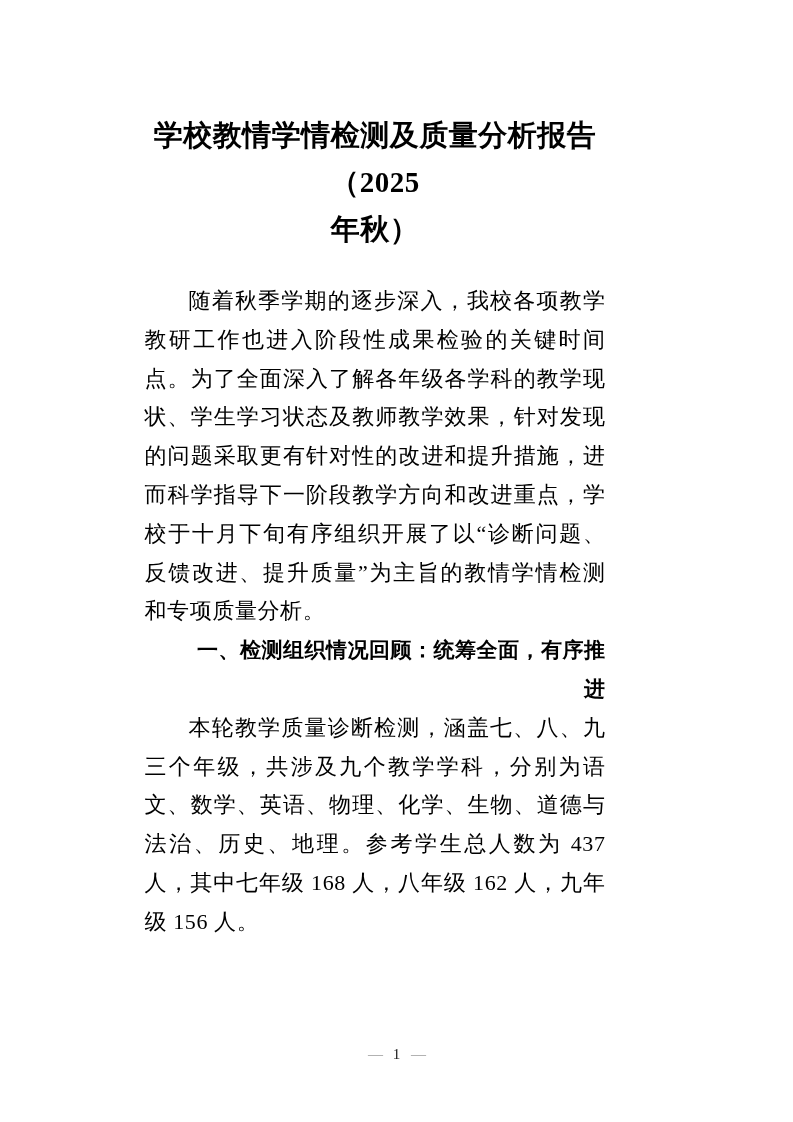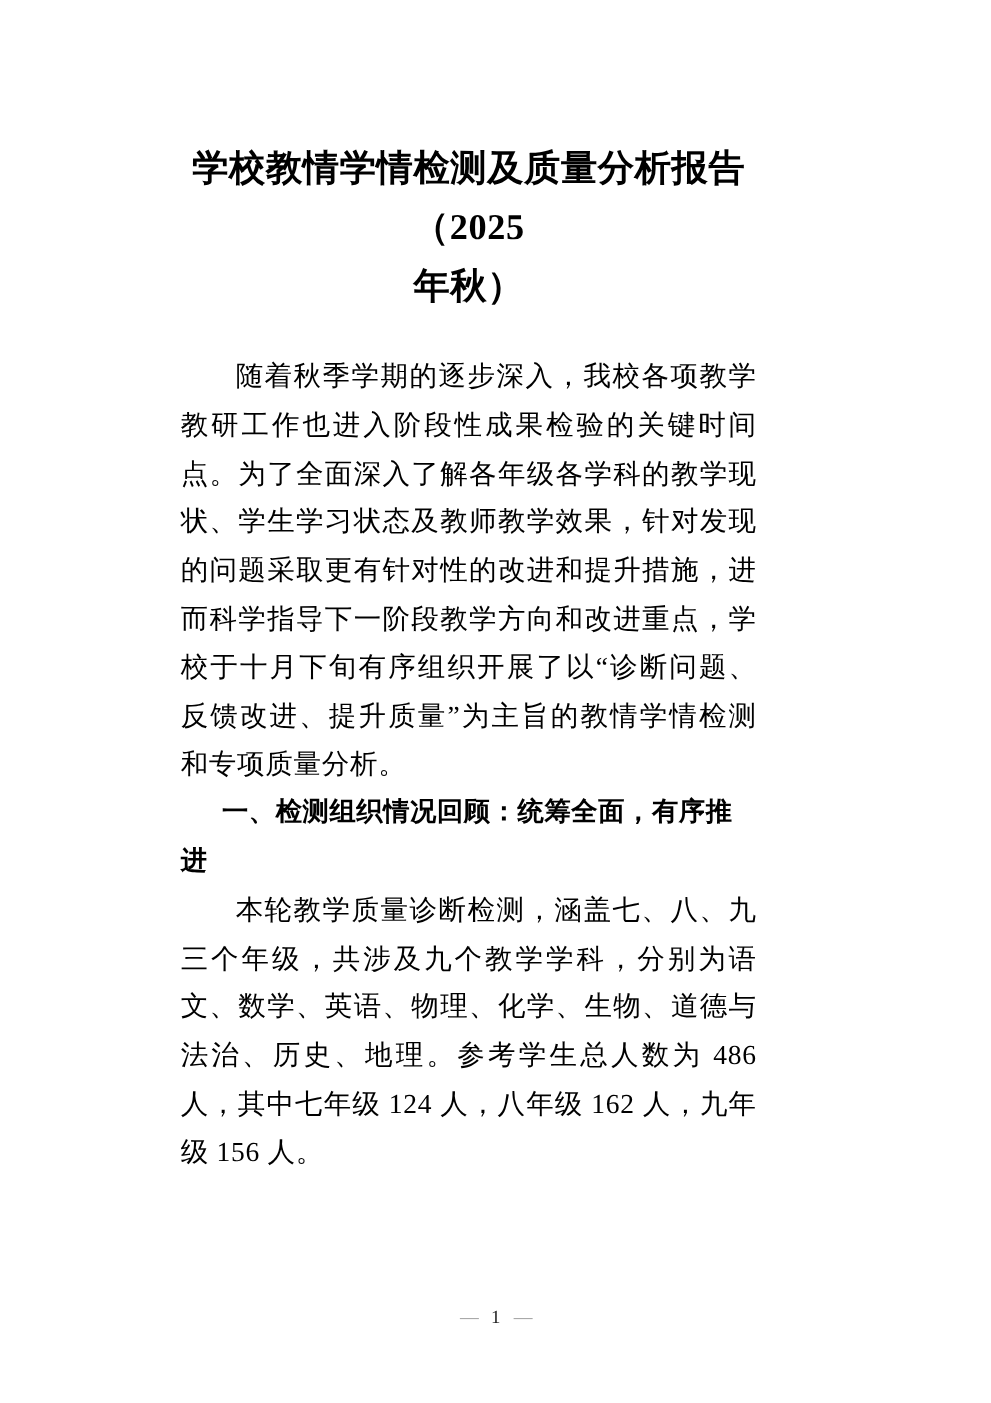--- a/index.html
+++ b/index.html
@@ -39,20 +39,21 @@
     text-align-last: left;
   }
   .section-heading {
     margin: 0;
     font-size: 21px;
     line-height: 38.8px;
     font-weight: bold;
     font-family: "Liberation Sans", sans-serif;
     text-indent: 33px;
     letter-spacing: 0.5px;
+    text-align: right;
   }
   .page-footer {
     position: absolute;
     left: 0;
     right: 0;
     bottom: 57px;
     text-align: center;
     font-size: 15px;
     line-height: 21px;
     font-family: "Liberation Serif", serif;
@@ -71,21 +72,21 @@
 
 <div class="page">
 
   <h1 class="doc-title"><span>学校教情学情检测及质量分析报告（2025</span><br><span>年秋）</span></h1>
 
   <p class="para">随着秋季学期的逐步深入，我校各项教学教研工作也进入阶段性成果检验的关键时间点。为了全面深入了解各年级各学科的教学现状、学生学习状态及教师教学效果，针对发现的问题采取更有针对性的改进和提升措施，进而科学指导下一阶段教学方向和改进重点，学校于十月下旬有序组织开展了以“诊断问题、反馈改进、提升质量”为主旨的教情学情检测和专项质量分析。</p>
 
 
   <h2 class="section-heading">一、检测组织情况回顾：统筹全面，有序推进</h2>
 
-  <p class="para">本轮教学质量诊断检测，涵盖七、八、九三个年级，共涉及九个教学学科，分别为语文、数学、英语、物理、化学、生物、道德与法治、历史、地理。参考学生总人数为 486 人，其中七年级 124 人，八年级 162 人，九年级 156 人。</p>
+  <p class="para">本轮教学质量诊断检测，涵盖七、八、九三个年级，共涉及九个教学学科，分别为语文、数学、英语、物理、化学、生物、道德与法治、历史、地理。参考学生总人数为 437 人，其中七年级 168 人，八年级 162 人，九年级 156 人。</p>
 
 
   <div class="page-footer">
     <span class="dash">—</span>
     <span class="num">1</span>
     <span class="dash">—</span>
   </div>
 
 </div>
 

